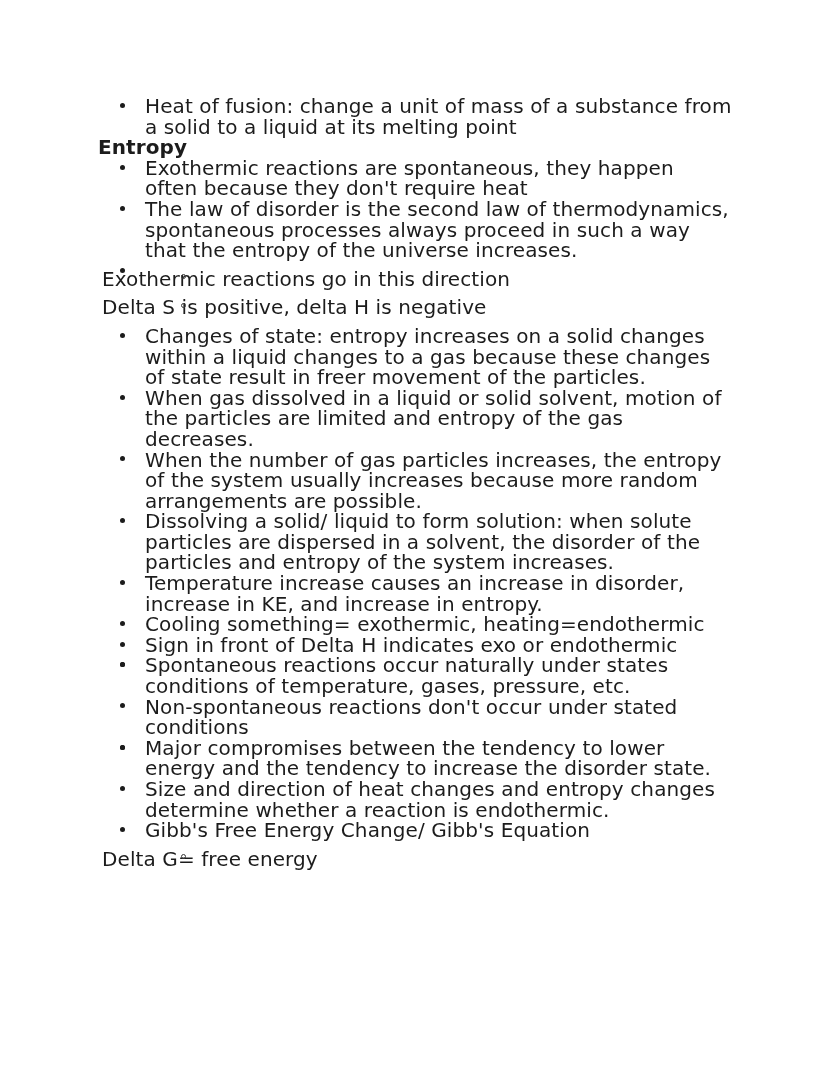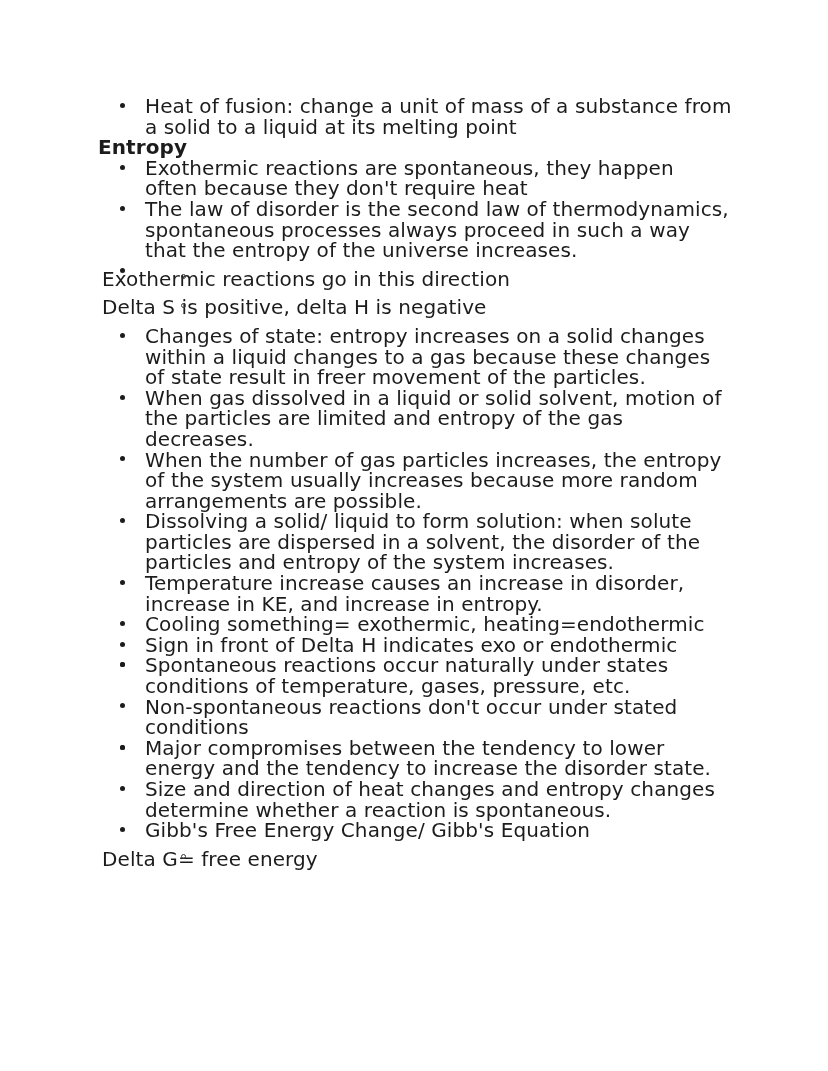--- a/index.html
+++ b/index.html
@@ -117,17 +117,17 @@
       <div class="note-line bullet-l1"><span class="marker"><span class="marker-dot"></span></span><span class="txt">When the number of gas particles increases, the entropy of the system usually increases because more random arrangements are possible.</span></div>
       <div class="note-line bullet-l1"><span class="marker"><span class="marker-dot"></span></span><span class="txt">Dissolving a solid/ liquid to form solution: when solute particles are dispersed in a solvent, the disorder of the particles and entropy of the system increases.</span></div>
       <div class="note-line bullet-l1"><span class="marker"><span class="marker-dot"></span></span><span class="txt">Temperature increase causes an increase in disorder, increase in KE, and increase in entropy.</span></div>
       <div class="note-line bullet-l1"><span class="marker"><span class="marker-dot"></span></span><span class="txt">Cooling something= exothermic, heating=endothermic</span></div>
       <div class="note-line bullet-l1"><span class="marker"><span class="marker-dot"></span></span><span class="txt">Sign in front of Delta H indicates exo or endothermic</span></div>
       <div class="note-line bullet-l1"><span class="marker"><span class="marker-dot"></span></span></div>
       <div class="note-line bullet-l1"><span class="marker"><span class="marker-dot"></span></span><span class="txt">Spontaneous reactions occur naturally under states  conditions of temperature, gases, pressure, etc.</span></div>
       <div class="note-line bullet-l1"><span class="marker"><span class="marker-dot"></span></span><span class="txt">Non-spontaneous reactions don't occur under stated conditions</span></div>
       <div class="note-line bullet-l1"><span class="marker"><span class="marker-dot"></span></span></div>
       <div class="note-line bullet-l1"><span class="marker"><span class="marker-dot"></span></span><span class="txt">Major compromises between the tendency to lower energy and the tendency to increase the disorder state.</span></div>
-      <div class="note-line bullet-l1"><span class="marker"><span class="marker-dot"></span></span><span class="txt">Size and direction of heat changes and entropy changes determine whether a reaction is spontaneous.</span></div>
+      <div class="note-line bullet-l1"><span class="marker"><span class="marker-dot"></span></span><span class="txt">Size and direction of heat changes and entropy changes determine whether a reaction is endothermic.</span></div>
       <div class="note-line bullet-l1"><span class="marker"><span class="marker-dot"></span></span><span class="txt">Gibb's Free Energy Change/ Gibb's Equation</span></div>
       <div class="note-line bullet-l2"><span class="marker"><span class="marker-ring"></span></span><span class="txt">Delta G= free energy</span></div>
     </div>
 </div>
 
 </body></html>

